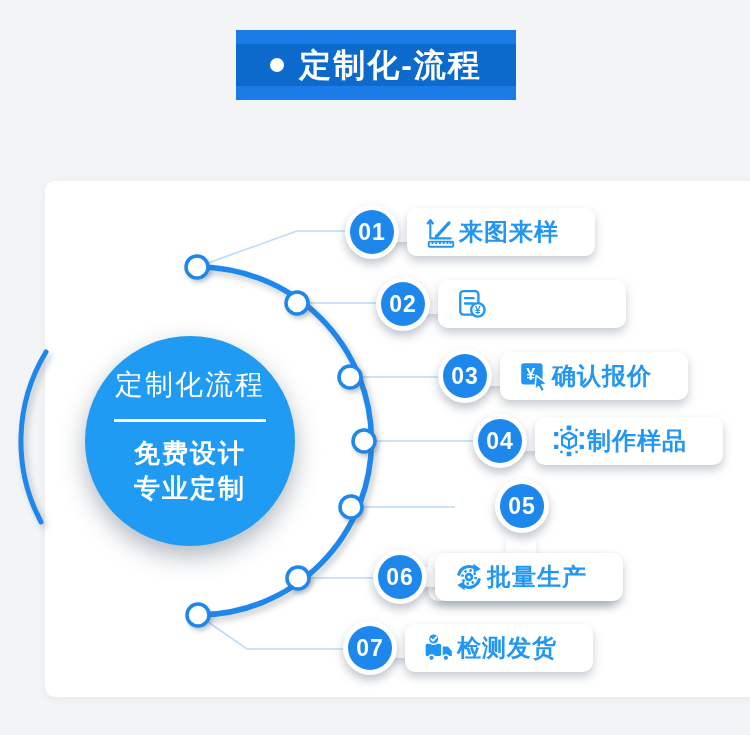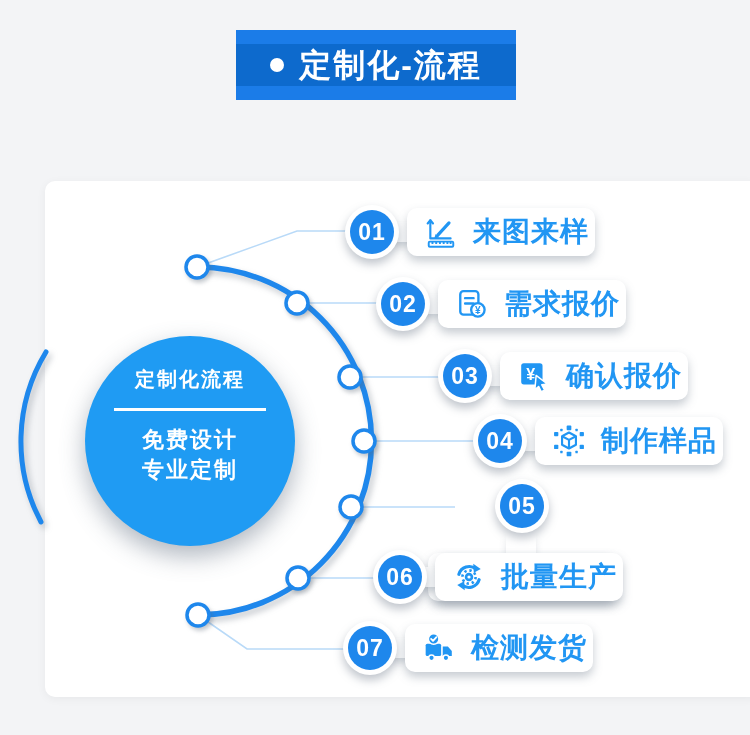--- a/index.html
+++ b/index.html
@@ -49,27 +49,27 @@
   .node{filter:drop-shadow(2px 3px 2px rgba(90,100,115,.35));}
   
   .big-circle{
     position:absolute;left:85px;top:336px;width:210px;height:210px;
     border-radius:50%;background:var(--circle-blue);z-index:3;
     box-shadow:0 10px 24px rgba(80,95,115,.45);
     display:flex;flex-direction:column;align-items:center;
     padding-top:30px;color:#fff;text-align:center;
   }
   .big-circle .title{
-    font-size:20px;font-weight:bold;letter-spacing:2px;white-space:nowrap;
+    font-size:28px;font-weight:normal;letter-spacing:2px;white-space:nowrap;
   }
   .big-circle .divider{
     width:152px;height:3px;background:#fff;margin:15px 0 14px;
   }
   .big-circle .sub{
-    font-size:22px;font-weight:bold;letter-spacing:2px;line-height:1.35;
+    font-size:26px;font-weight:bold;letter-spacing:2px;line-height:1.35;
     white-space:nowrap;
   }
   
   .step{
     position:absolute;display:flex;align-items:center;z-index:4;
   }
   .step-num{
     width:54px;height:54px;border-radius:50%;background:#fff;
     display:flex;align-items:center;justify-content:center;
     box-shadow:0 5px 10px rgba(95,108,125,.40);
@@ -87,22 +87,22 @@
     position:relative;z-index:1;flex:0 0 auto;
   }
   .step-body{
     height:48px;width:188px;background:#fff;border-radius:10px;
     box-shadow:0 5px 10px rgba(95,108,125,.35);
     display:flex;align-items:center;padding-left:18px;
     position:relative;z-index:2;flex:0 0 auto;
   }
   .step-icon{width:32px;height:32px;flex:0 0 auto;display:block;}
   .step-label{
-    color:var(--blue);font-size:28px;font-weight:bold;letter-spacing:1px;
-    margin-left:16px;white-space:nowrap;
+    color:var(--blue);font-size:24px;font-weight:bold;letter-spacing:1px;
+    margin-left:2px;white-space:nowrap;
   }
   .s1{left:345px;top:205px;}
   .s2{left:376px;top:277px;}
   .s3{left:438px;top:349px;}
   .s4{left:473px;top:414px;}
   .s5{left:428px;top:479px;flex-direction:column;}
   .s6{left:373px;top:550px;}
   .s7{left:343px;top:621px;}
 </style>
 </head>
@@ -182,21 +182,20 @@
   <div class="step-neck"></div>
   <div class="step-body">
     <svg class="step-icon" viewBox="0 0 30 30">
       <g stroke="#2196f3" stroke-width="2.2" fill="none" stroke-linecap="round" stroke-linejoin="round">
         <rect x="4" y="3" width="17" height="22" rx="3"></rect>
         <path d="M8.5 9.5 H16.5 M8.5 14.5 H16.5"></path>
       </g>
       <circle cx="20.5" cy="20.5" r="6.3" fill="#ffffff" stroke="#2196f3" stroke-width="2.2"></circle>
       <text x="20.5" y="24" font-size="9.5" font-weight="bold" fill="#2196f3" text-anchor="middle" font-family="'Liberation Sans',sans-serif">¥</text>
     </svg>
-    <span class="step-label">需求报价</span>
   </div>
 </div>
 
 <div class="step s3">
   <div class="step-num">
     <div class="step-num-inner">03</div>
   </div>
   <div class="step-neck"></div>
   <div class="step-body">
     <svg class="step-icon" viewBox="0 0 30 30">

